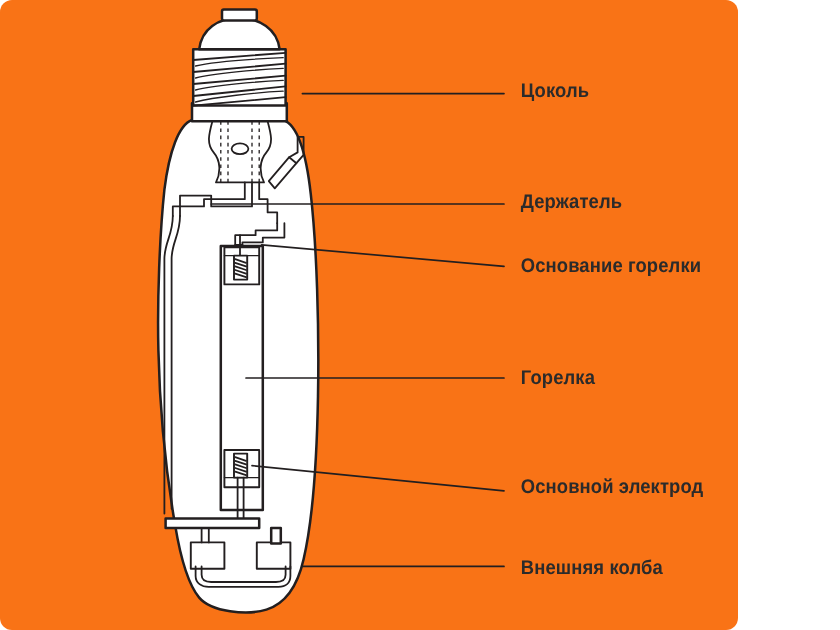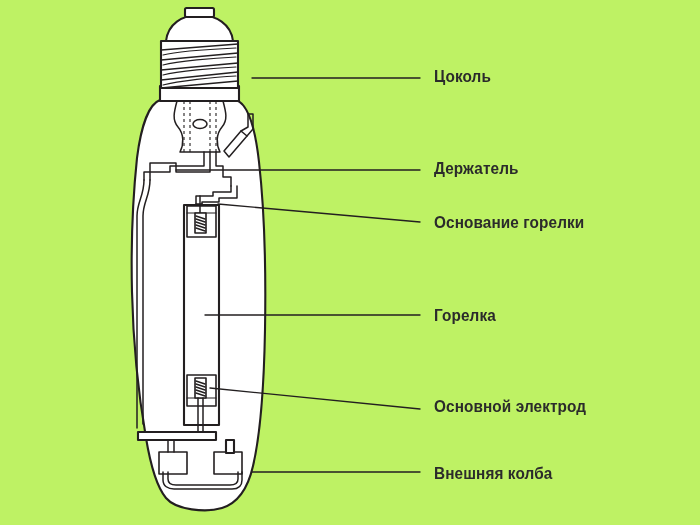--- a/index.html
+++ b/index.html
@@ -6,24 +6,25 @@
   html, body {
     margin: 0;
     padding: 0;
     background: #ffffff;
   }
   body {
     font-family: "Liberation Sans", sans-serif;
   }
   #figure-root {
     position: relative;
-    width: 700px;
+    width: 615px;
     height: 525px;
-    background: #bef264;
+    background: #f97316;
     overflow: hidden;
+    border-radius: 10px;
   }
   #lamp-canvas {
     position: absolute;
     left: 0;
     top: 0;
     width: 700px;
     height: 525px;
   }
   .callout-label {
     position: absolute;

